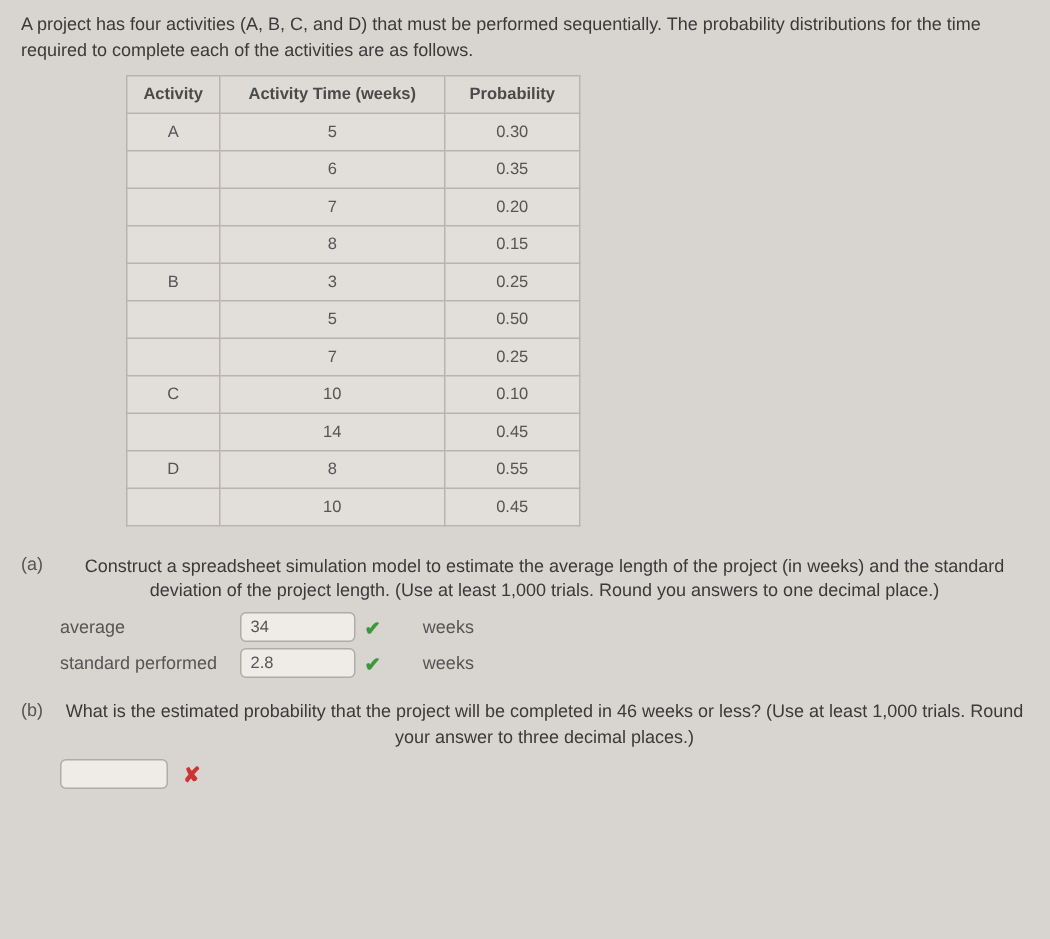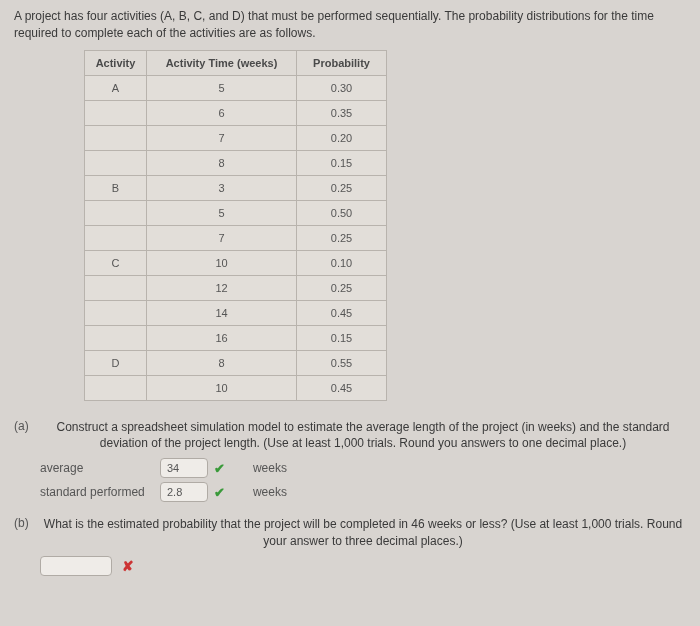--- a/index.html
+++ b/index.html
@@ -44,21 +44,21 @@
       width: 56px;
       height: 20px;
       border: 1px solid #b0aba5;
       border-radius: 4px;
       background: #efece8;
       font-size: 11px;
       text-align: left;
       padding: 0 6px;
       color: #555;
     }
-    .ans-input.short { width: 48px; }
+    .ans-input.short { width: 77px; }
     .unit { margin-left: 28px; color: #555; }
     .chk { color: #3a9a3a; font-weight: bold; margin-left: 6px; font-size: 13px; }
     .cross { color: #c33; font-weight: bold; margin-left: 6px; font-size: 14px; }
     .blank-input {
       width: 72px;
       height: 20px;
       border: 1px solid #b0aba5;
       border-radius: 4px;
       background: #efece8;
       margin-right: 4px;
@@ -114,32 +114,22 @@
           <td>7</td>
           <td>0.25</td>
         </tr>
         <tr>
           <td>C</td>
           <td>10</td>
           <td>0.10</td>
         </tr>
         <tr>
           <td></td>
-          <td>12</td>
-          <td>0.25</td>
-        </tr>
-        <tr>
-          <td></td>
           <td>14</td>
           <td>0.45</td>
-        </tr>
-        <tr>
-          <td></td>
-          <td>16</td>
-          <td>0.15</td>
         </tr>
         <tr>
           <td>D</td>
           <td>8</td>
           <td>0.55</td>
         </tr>
         <tr>
           <td></td>
           <td>10</td>
           <td>0.45</td>

